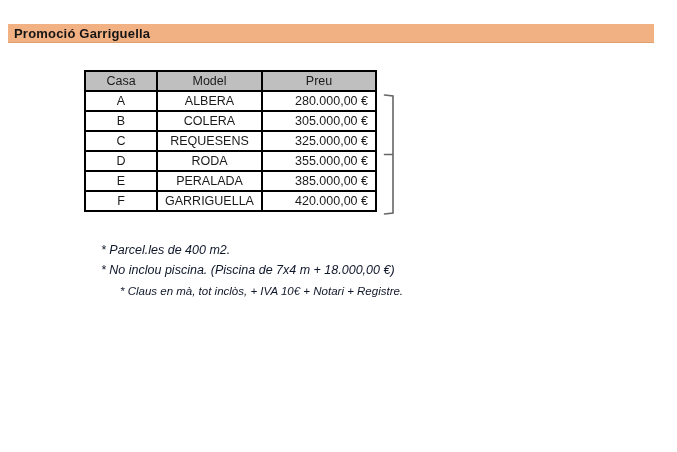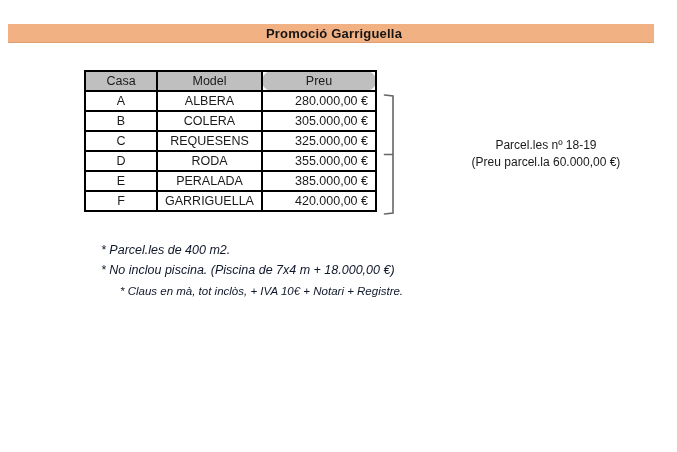--- a/index.html
+++ b/index.html
@@ -51,21 +51,21 @@
     height: 18px;
     padding: 0;
     line-height: 18px;
     font-weight: normal;
     white-space: nowrap;
     overflow: hidden;
   }
   table.price-table th { background: #bfbfbf; text-align: center; margin-top: 48px; }
   .col-casa  { width: 70px;  text-align: center; }
   .col-model { width: 103px; text-align: center; }
-  .col-preu  { width: 105px; text-align: right; padding-right: 7px !important; border-radius: 10px; }
+  .col-preu  { width: 105px; text-align: right; padding-right: 7px !important; }
   th.col-preu { text-align: center; padding-right: 0 !important; }
   
   .brace {
     position: absolute;
     left: 382px;
     top: 93px;
   }
   
   .parcel-note {
     position: absolute;
@@ -85,21 +85,21 @@
   #note-1 { top: 263px; }
   #note-2 { top: 285px; }
   #note-3 { top: 303px; }
   #note-4 { top: 321px; }
 </style>
 </head>
 <body>
 
 <div id="page">
 
-  <div class="title-bar" style="background: rgb(242, 177, 131); justify-content: center;">
+  <div class="title-bar" style="background: rgb(242, 177, 131);">
     <span class="title-text">Promoció Garriguella</span>
   </div>
 
   <table class="price-table">
     <thead>
       <tr>
         <th class="col-casa" style="background: rgb(191, 191, 191);">Casa</th>
         <th class="col-model" style="background: rgb(191, 191, 191);">Model</th>
         <th class="col-preu" style="background: rgb(191, 191, 191);">Preu</th>
       </tr>
@@ -135,22 +135,18 @@
           <td class="col-model">GARRIGUELLA</td>
           <td class="col-preu">420.000,00 €</td>
         </tr>
       </tbody>
   </table>
 
   <svg class="brace" width="14" height="124" viewBox="0 0 14 124">
     <path d="M2.5,2 L11,3 L11,120 L2.5,121 M2.5,61.5 L11,61.5" fill="none" stroke="#666666" stroke-width="1.6" stroke-linecap="round"></path>
   </svg>
 
-  <div class="parcel-note">
-    <div>Parcel.les nº 18-19</div>
-    <div>(Preu parcel.la 60.000,00 €)</div>
-  </div>
 
   <div id="note-0" class="note big">* Parcel.les de 400 m2.</div>
   <div id="note-1" class="note big">* No inclou piscina. (Piscina de 7x4 m + 18.000,00 €)</div>
   <div id="note-2" class="note small">* Claus en mà, tot inclòs, + IVA 10€ + Notari + Registre.</div>
 
 </div>
 
 </body></html>

